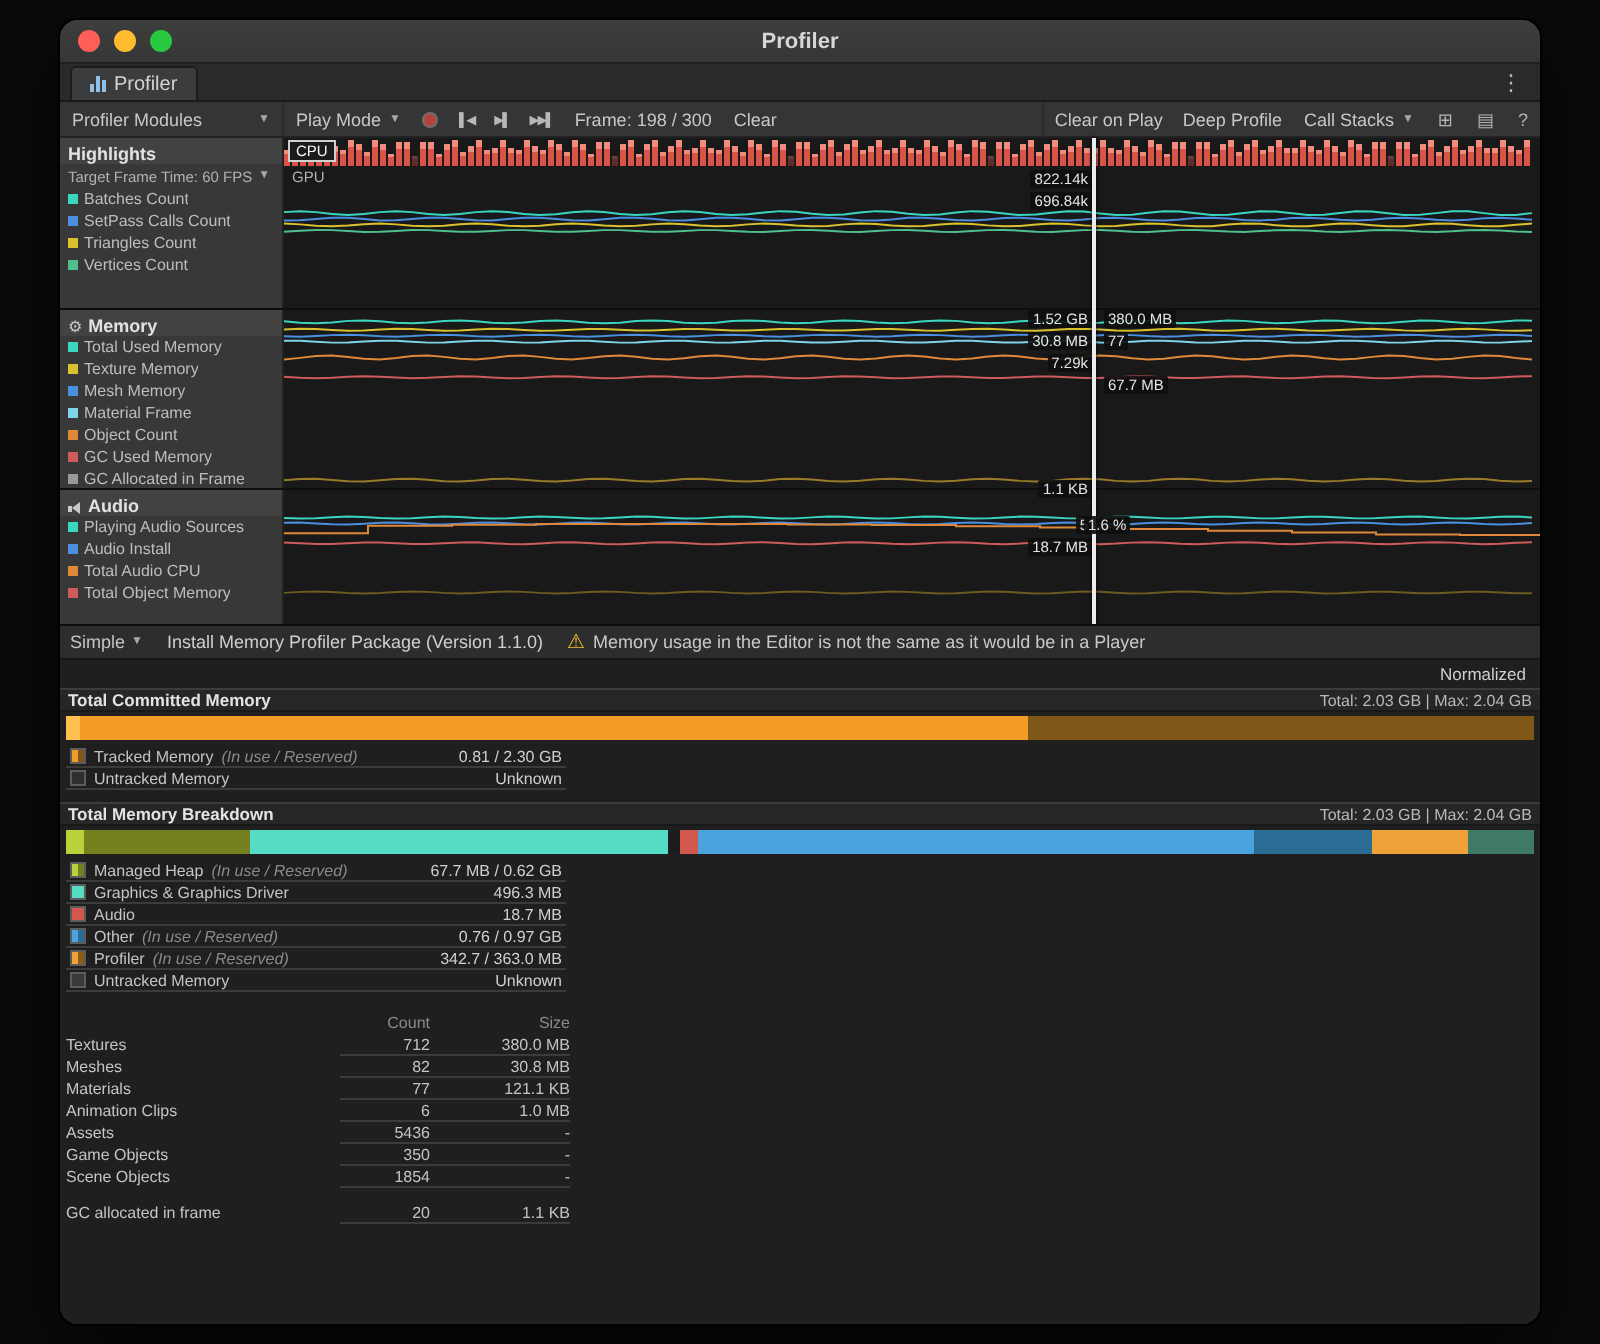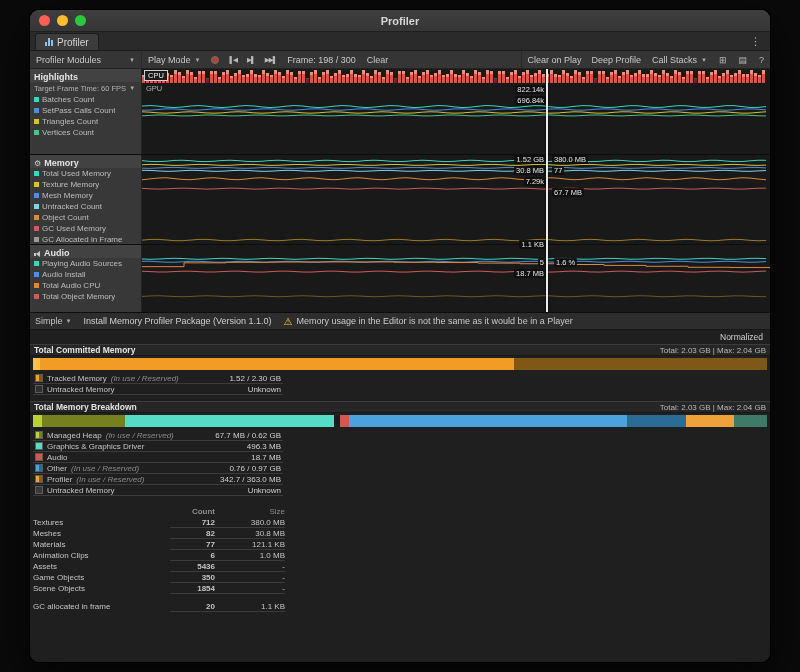--- a/index.html
+++ b/index.html
@@ -72,21 +72,21 @@
   .lg-val{margin-left:auto;color:#d0d0d0;}
   .gap6{height:6px;flex:0 0 auto;}
   .gap10{height:10px;flex:0 0 auto;}
   .objects{margin:0 0 0 3px;width:252px;flex:0 0 auto;}
   .obj-title{font-weight:bold;font-size:8.5px;color:#e3e3e3;height:12px;display:flex;align-items:center;}
   .obj-head{display:flex;height:11px;color:#8b8b8b;align-items:center;}
   .obj-row{display:flex;height:11px;align-items:center;}
   .obj-label{flex:1;color:#c4c4c4;}
   .obj-vals{display:flex;flex:0 0 115px;border-bottom:1px solid #3b3b3b;height:100%;align-items:center;}
   .obj-head .obj-vals{border-bottom:none;}
-  .obj-count{flex:0 0 45px;text-align:right;font-weight:bold;}
+  .obj-count{flex:0 0 45px;text-align:right;}
   .obj-size{flex:0 0 70px;text-align:right;}
   .obj-gap{height:7px;}
 </style>
 </head>
 <body>
 
 <div class="window">
 
   <div class="titlebar">
     <div class="lights">
@@ -359,21 +359,21 @@
             <div class="side-item">
               <span class="swatch" style="background: rgb(217, 194, 46);"></span>
               <span class="side-label">Texture Memory</span>
             </div>
             <div class="side-item">
               <span class="swatch" style="background: rgb(74, 143, 224);"></span>
               <span class="side-label">Mesh Memory</span>
             </div>
             <div class="side-item">
               <span class="swatch" style="background: rgb(127, 212, 232);"></span>
-              <span class="side-label">Untracked Count</span>
+              <span class="side-label">Material Frame</span>
             </div>
             <div class="side-item">
               <span class="swatch" style="background: rgb(224, 136, 58);"></span>
               <span class="side-label">Object Count</span>
             </div>
             <div class="side-item">
               <span class="swatch" style="background: rgb(207, 91, 91);"></span>
               <span class="side-label">GC Used Memory</span>
             </div>
             <div class="side-item">
@@ -436,21 +436,21 @@
     <span class="chip" style="top: 16px; right: 224px;">822.14k</span>
         <span class="chip" style="top: 27px; right: 224px;">696.84k</span>
         <span class="chip" style="top: 86px; right: 224px;">1.52 GB</span>
         <span class="chip" style="top: 86px; left: 410px;">380.0 MB</span>
         <span class="chip" style="top: 97px; right: 224px;">30.8 MB</span>
         <span class="chip" style="top: 97px; left: 410px;">77</span>
         <span class="chip" style="top: 108px; right: 224px;">7.29k</span>
         <span class="chip" style="top: 119px; left: 410px;">67.7 MB</span>
         <span class="chip" style="top: 171px; right: 224px;">1.1 KB</span>
         <span class="chip" style="top: 189px; right: 224px;">5</span>
-        <span class="chip" style="top: 189px; left: 412px;">1.6 %</span>
+        <span class="chip" style="top: 189px; left: 400px;">1.6 %</span>
         <span class="chip" style="top: 200px; right: 224px;">18.7 MB</span>
       </div>
   </div>
 
   <div class="details">
     <div class="det-toolbar">
       <span class="dd">
         <span>Simple</span>
         <span class="arrow">▼</span>
       </span>
@@ -475,21 +475,21 @@
         <i class="seg" style="width: 34.5%; background: rgb(127, 87, 22);"></i>
       </div>
     <div class="legend" id="committed-legend">
         <div class="lg-row">
           <span class="lg-icon">
             <i style="background: rgb(242, 155, 38);"></i>
             <i style="background: rgb(127, 87, 22);"></i>
           </span>
           <span class="lg-label">Tracked Memory</span>
           <span class="lg-note">(In use / Reserved)</span>
-          <span class="lg-val">1.52 / 2.30 GB</span>
+          <span class="lg-val">0.81 / 2.30 GB</span>
         </div>
         <div class="lg-row">
           <span class="lg-icon">
             <i style="background: rgb(47, 47, 47);"></i>
           </span>
           <span class="lg-label">Untracked Memory</span>
           <span class="lg-val">Unknown</span>
         </div>
       </div>
 

